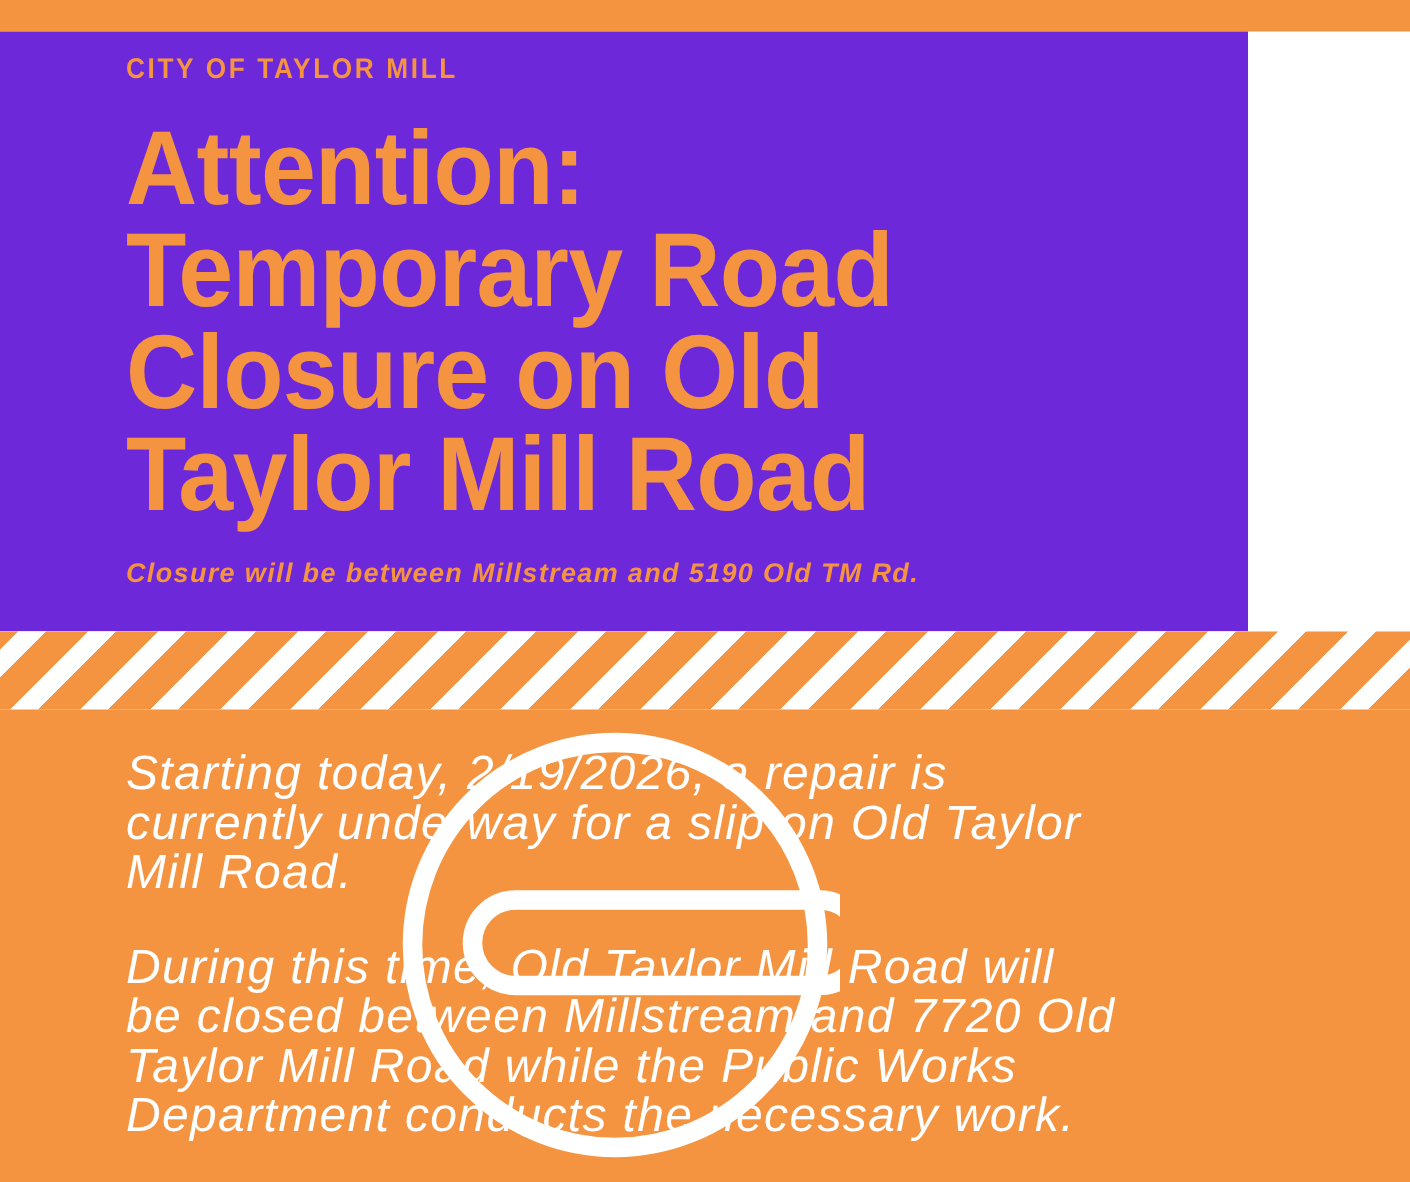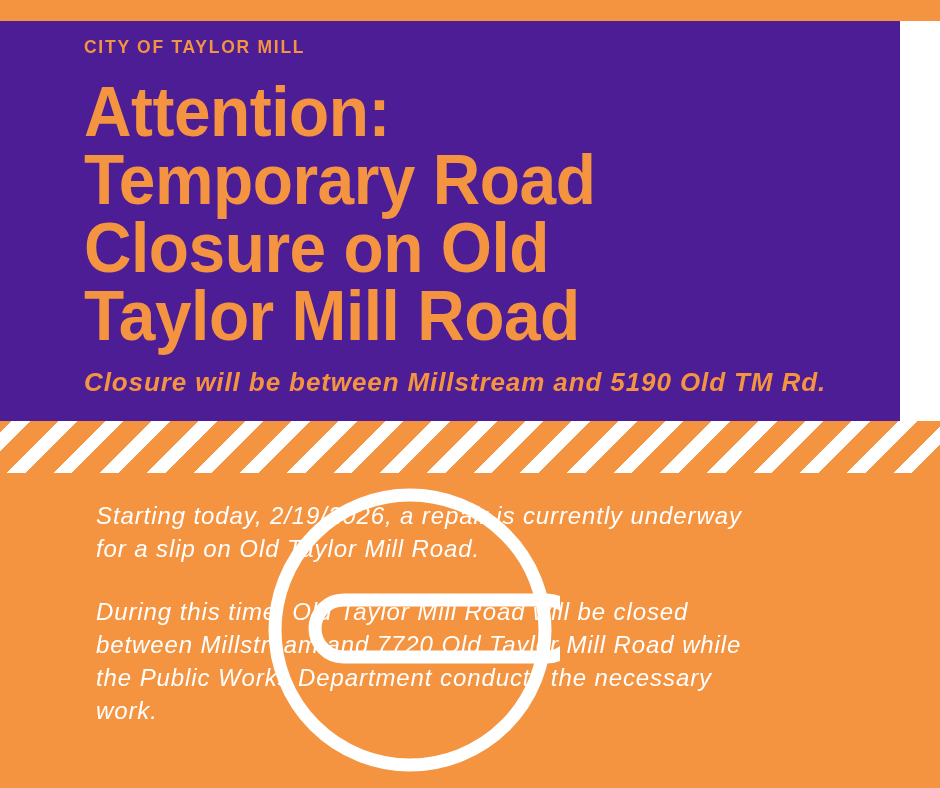--- a/index.html
+++ b/index.html
@@ -32,23 +32,23 @@
     width: 940px;
     height: 21px;
     background: #f59440;
   }
 
   
   .upper {
     position: absolute;
     left: 0;
     top: 21px;
-    width: 900px;
+    width: 832px;
     height: 400px;
-    background: #4c1d95;
+    background: #6d28d9;
   }
 
   .eyebrow {
     position: absolute;
     left: 84px;
     top: 15px;
     color: #f59440;
     font-family: "Liberation Sans Narrow", "Liberation Sans", sans-serif;
     font-size: 19px;
     font-weight: bold;
@@ -74,21 +74,21 @@
     transform-origin: left top;
   }
   .headline .hl-line { display: block; white-space: nowrap; }
 
   .subhead {
     position: absolute;
     left: 84px;
     top: 348px;
     color: #f59440;
     font-family: "Liberation Sans Narrow", "Liberation Sans", sans-serif;
-    font-size: 26px;
+    font-size: 18px;
     font-weight: bold;
     font-style: italic;
     letter-spacing: 0.9px;
     line-height: 26px;
     white-space: nowrap;
   }
 
   
   .stripes {
     position: absolute;
@@ -127,26 +127,25 @@
     pointer-events: none;
   }
 
   .body-copy {
     position: absolute;
     left: 84px;
     top: 26px;
     width: 660px;
     color: #ffffff;
     font-family: "Liberation Sans Narrow", "Liberation Sans", sans-serif;
-    font-size: 24px;
+    font-size: 32px;
     font-style: italic;
     font-weight: normal;
     letter-spacing: 0.9px;
     line-height: 33px;
-    margin-left: 12px;
   }
   .body-copy p {
     margin: 0 0 30px 0;
   }
   .body-copy p:last-child {
     margin-bottom: 0;
   }
 </style>
 </head>
 <body>

